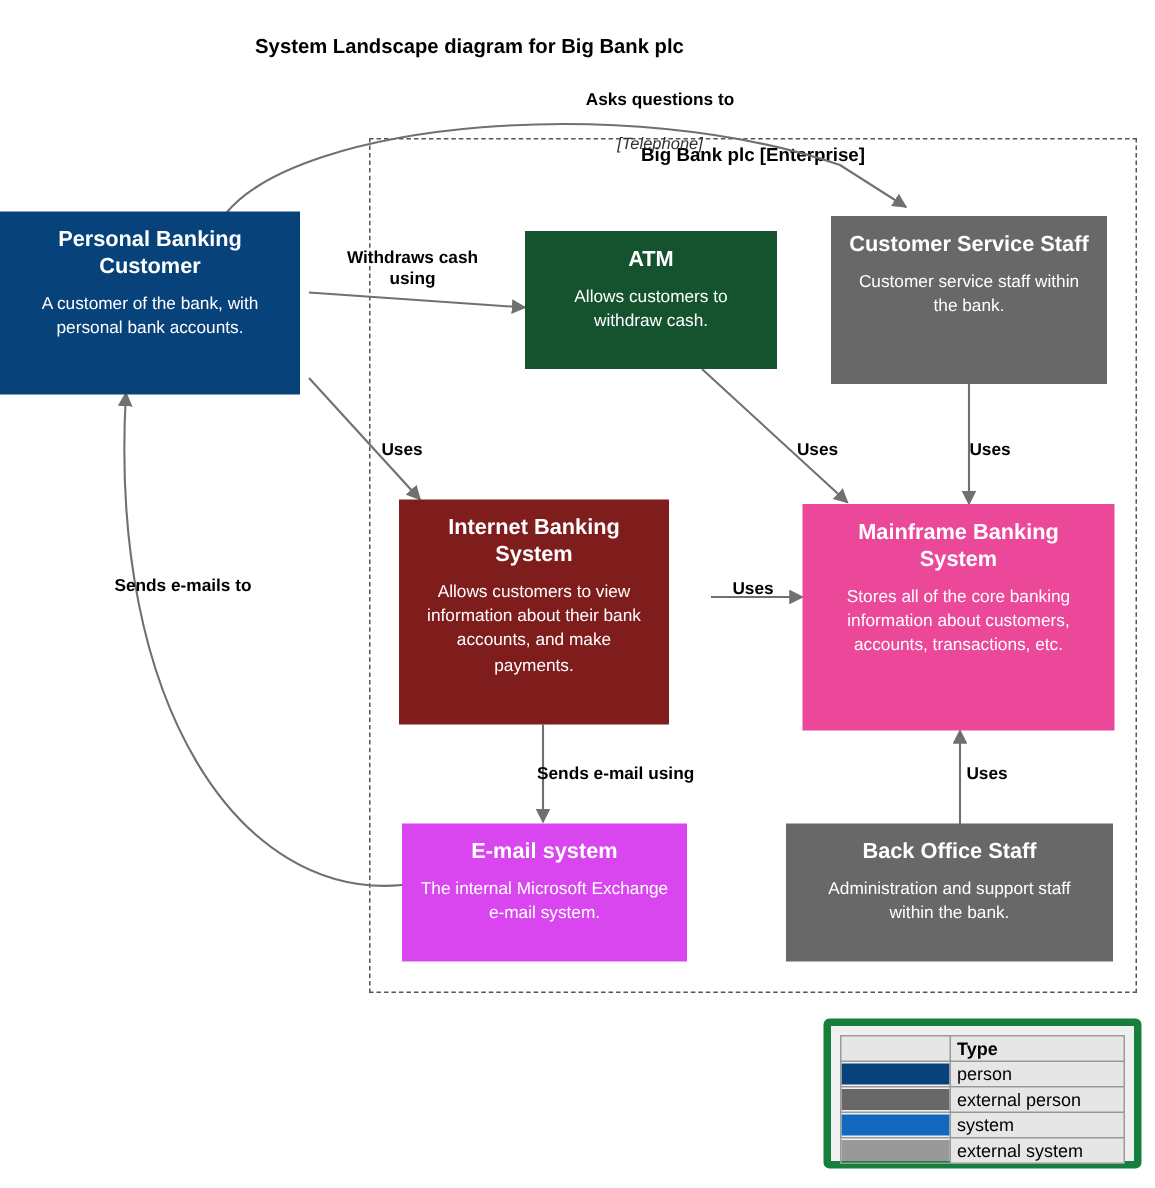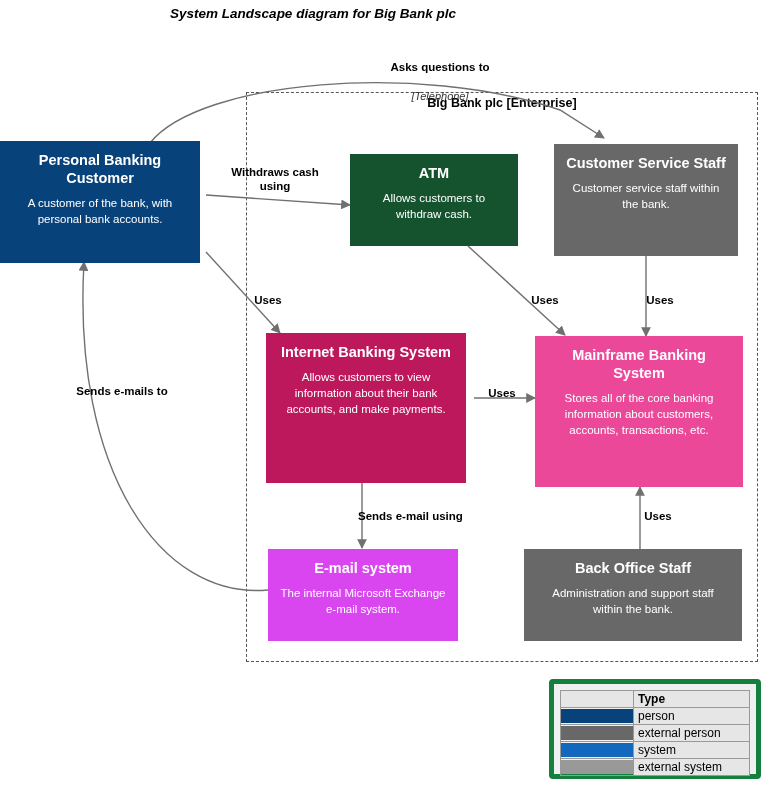--- a/index.html
+++ b/index.html
@@ -23,27 +23,26 @@
     position: absolute;
     left: 0;
     top: 0;
     width: 770px;
     height: 792px;
     pointer-events: none;
   }
   .title {
     position: absolute;
     left: 0;
-    top: 6px;
+    top: 23px;
     width: 626px;
     text-align: center;
     font-size: 13.5px;
     font-weight: bold;
     color: #000000;
-    font-style: italic;
   }
   .enterprise-box {
     position: absolute;
     left: 246px;
     top: 92px;
     width: 512px;
     height: 570px;
     border: 1px dashed #555555;
     box-sizing: border-box;
   }
@@ -179,21 +178,21 @@
   <div class="node" style="left:350px; top:154px; width:168px; height:92px; background:#14532d;">
     <div class="n-title">ATM</div>
     <div class="n-desc">Allows customers to withdraw cash.</div>
   </div>
 
   <div class="node" style="left:554px; top:144px; width:184px; height:112px; background:#686868;">
     <div class="n-title">Customer Service Staff</div>
     <div class="n-desc">Customer service staff within the bank.</div>
   </div>
 
-  <div class="node" style="left:266px; top:333px; width:200px; height:150px; background:#be185d;">
+  <div class="node" style="left:266px; top:333px; width:180px; height:150px; background:#7f1d1d;">
     <div class="n-title">Internet Banking System</div>
     <div class="n-desc">Allows customers to view information about their bank accounts, and make payments.</div>
   </div>
 
   <div class="node" style="left:535px; top:336px; width:208px; height:151px; background:#ec4899;">
     <div class="n-title">Mainframe Banking System</div>
     <div class="n-desc">Stores all of the core banking information about customers, accounts, transactions, etc.</div>
   </div>
 
   <div class="node" style="left:268px; top:549px; width:190px; height:92px; background:#d946ef;">

